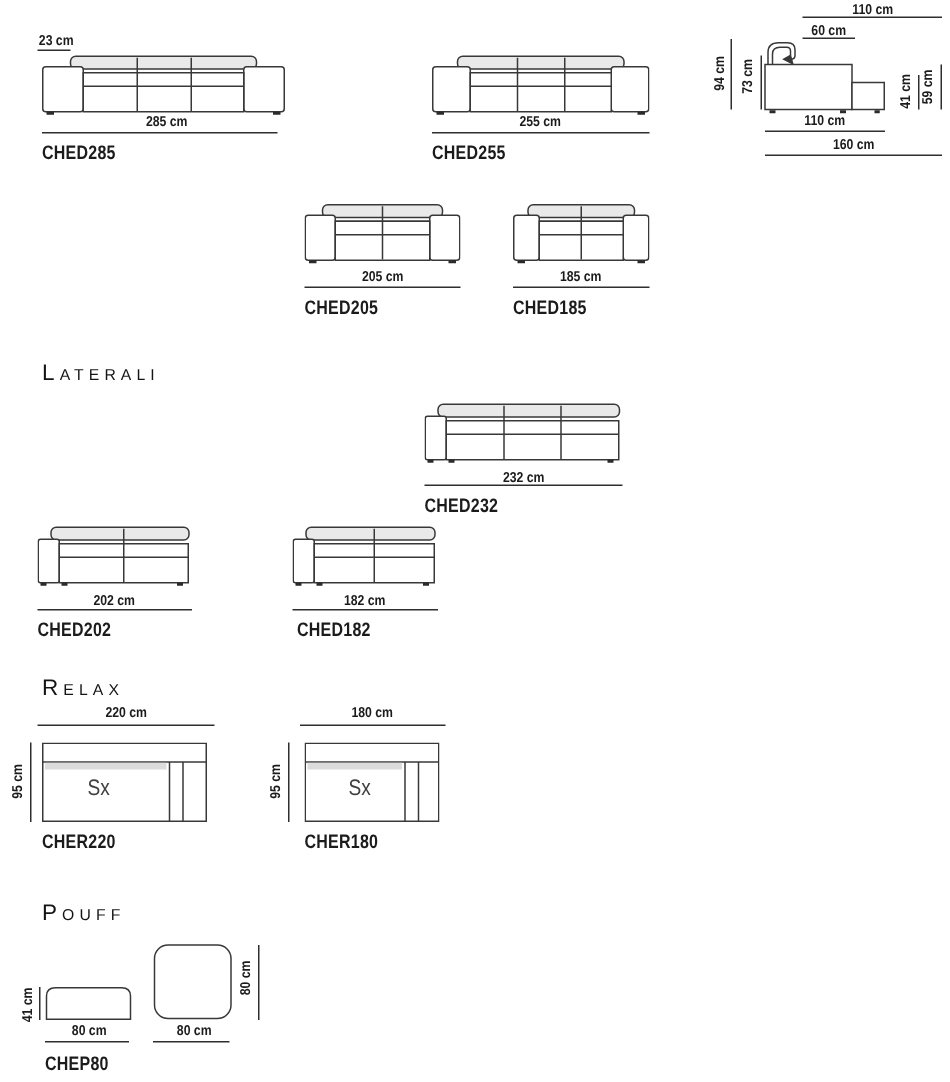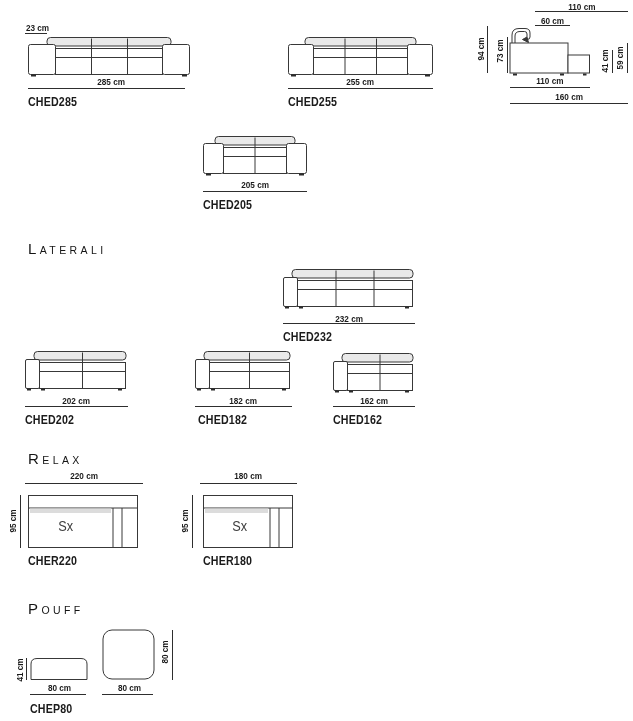--- a/index.html
+++ b/index.html
@@ -102,20 +102,36 @@
       <path d="M20.5,21.5 H83.5" fill="none" stroke="#383838"></path>
       <path d="M52,2.5 V38" fill="none" stroke="#383838"></path>
       <rect x="3" y="38.5" width="5" height="2" fill="#2b2b2b"></rect>
       <rect x="96" y="38.5" width="5" height="2" fill="#2b2b2b"></rect>
     </svg>
     <div class="dim" style="left:0;top:44px;width:104px;"><span>205 cm</span></div>
     <div class="hline" style="left:0;top:56px;width:104px;"></div>
     <div class="code" style="left:0;top:62px;">CHED205</div>
   </div>
 
+  <div class="fig" style="left:342px;top:135px;width:91px;height:78px;">
+    <svg style="position:absolute;left:0;top:0;" width="91" height="42" viewBox="0 0 91 42">
+      <rect x="10" y="1.5" width="71" height="8.5" rx="3.5" fill="#e9e9e9" stroke="#383838"></rect>
+      <path d="M13,12.5 H78" fill="none" stroke="#383838"></path>
+      <rect x="0.5" y="8.5" width="17" height="30" rx="2" fill="#fff" stroke="#383838"></rect>
+      <rect x="73.5" y="8.5" width="17" height="30" rx="2" fill="#fff" stroke="#383838"></rect>
+      <rect x="17.5" y="12.5" width="56" height="26" fill="#fff" stroke="#383838"></rect>
+      <path d="M17.5,21.5 H73.5" fill="none" stroke="#383838"></path>
+      <path d="M45.5,2.5 V38" fill="none" stroke="#383838"></path>
+      <rect x="3" y="38.5" width="5" height="2" fill="#2b2b2b"></rect>
+      <rect x="83" y="38.5" width="5" height="2" fill="#2b2b2b"></rect>
+    </svg>
+    <div class="dim" style="left:0;top:44px;width:91px;"><span>185 cm</span></div>
+    <div class="hline" style="left:0;top:56px;width:91px;"></div>
+    <div class="code" style="left:0;top:62px;">CHED185</div>
+  </div>
 
   <div class="hdr" style="left:28px;top:240px;">LATERALI</div>
 
 
   <div class="fig" style="left:283px;top:270px;width:132px;height:76px;">
     <svg style="position:absolute;left:0;top:-2px;" width="132" height="41" viewBox="0 0 132 41">
       <rect x="9" y="1.5" width="121" height="8.5" rx="3.5" fill="#e9e9e9" stroke="#383838"></rect>
       <path d="M12,12.5 H129.5" fill="none" stroke="#383838"></path>
       <rect x="0.5" y="9.5" width="14" height="29" rx="1.5" fill="#fff" stroke="#383838"></rect>
       <rect x="14.5" y="12.5" width="115" height="26" fill="#fff" stroke="#383838"></rect>
@@ -157,36 +173,20 @@
       <path d="M54.5,2.5 V38" fill="none" stroke="#383838"></path>
       <rect x="2" y="38.5" width="4" height="2" fill="#2b2b2b"></rect>
       <rect x="16" y="38.5" width="4" height="2" fill="#2b2b2b"></rect>
       <rect x="87" y="38.5" width="4" height="2" fill="#2b2b2b"></rect>
     </svg>
     <div class="dim" style="left:0;top:45px;width:97px;"><span>182 cm</span></div>
     <div class="hline" style="left:0;top:56px;width:97px;"></div>
     <div class="code" style="left:3px;top:62px;">CHED182</div>
   </div>
 
-  <div class="fig" style="left:333px;top:352px;width:82px;height:76px;">
-    <svg style="position:absolute;left:0;top:0;" width="82" height="41" viewBox="0 0 82 41">
-      <rect x="9" y="1.5" width="71" height="8.5" rx="3.5" fill="#e9e9e9" stroke="#383838"></rect>
-      <path d="M12,12.5 H79.5" fill="none" stroke="#383838"></path>
-      <rect x="0.5" y="9.5" width="14" height="29" rx="1.5" fill="#fff" stroke="#383838"></rect>
-      <rect x="14.5" y="12.5" width="65" height="26" fill="#fff" stroke="#383838"></rect>
-      <path d="M14.5,21.5 H79.5" fill="none" stroke="#383838"></path>
-      <path d="M47,2.5 V38" fill="none" stroke="#383838"></path>
-      <rect x="2" y="38.5" width="4" height="2" fill="#2b2b2b"></rect>
-      <rect x="16" y="38.5" width="4" height="2" fill="#2b2b2b"></rect>
-      <rect x="72" y="38.5" width="4" height="2" fill="#2b2b2b"></rect>
-    </svg>
-    <div class="dim" style="left:0;top:43px;width:82px;"><span>162 cm</span></div>
-    <div class="hline" style="left:0;top:54px;width:82px;"></div>
-    <div class="code" style="left:0;top:60px;">CHED162</div>
-  </div>
 
   <div class="hdr" style="left:28px;top:450px;">RELAX</div>
 
   <div class="fig" style="left:25px;top:470px;width:118px;height:100px;">
     <div class="dim" style="left:0;top:0;width:118px;"><span>220 cm</span></div>
     <div class="hline" style="left:0;top:13px;width:118px;"></div>
     <div class="vtext" style="left:-13px;top:51px;">95 cm</div>
     <div class="vline" style="left:-5px;top:25px;height:53px;"></div>
     <svg style="position:absolute;left:3px;top:25px;" width="110" height="53" viewBox="0 0 110 53">
       <rect x="0.5" y="0.5" width="109" height="52" fill="#fff" stroke="#383838"></rect>

